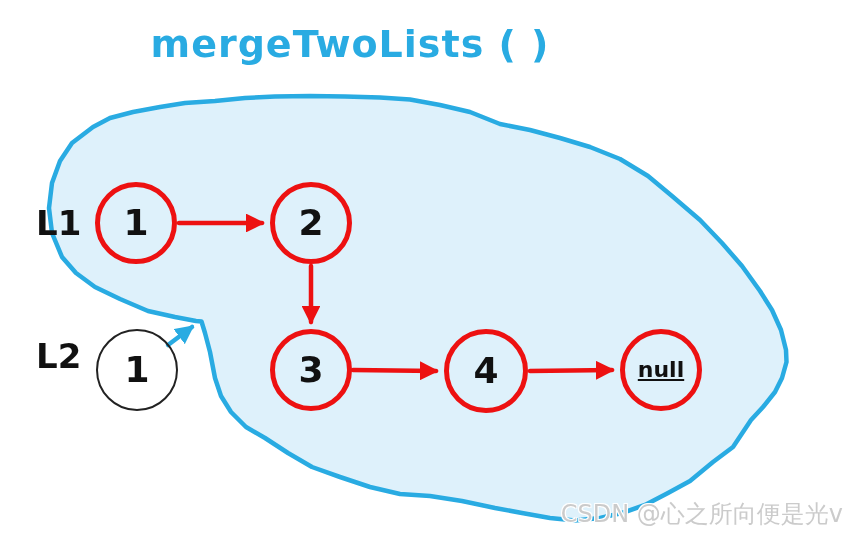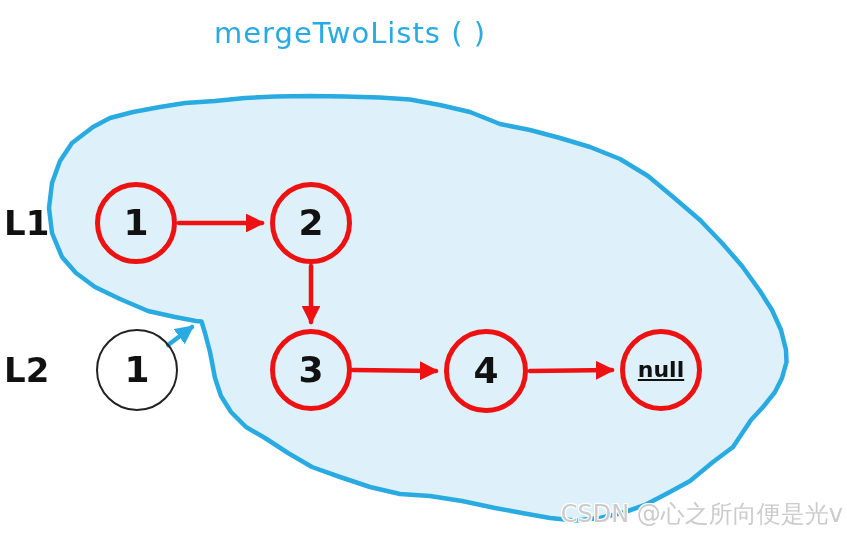--- a/index.html
+++ b/index.html
@@ -31,37 +31,38 @@
     stroke: var(--accent, #29abe2);
     stroke-width: 4.5;
     stroke-linecap: round;
   }
   .mk-red { fill: var(--red, #ed1111); }
   .mk-cyan { fill: var(--accent, #29abe2); }
   
   .title {
     position: absolute;
     left: 0;
-    top: 16px;
+    top: 22px;
     width: 700px;
     text-align: center;
-    font-size: 29px;
-    font-weight: normal;
+    font-size: 38px;
+    font-weight: bold;
     letter-spacing: 1px;
     color: var(--accent, #29abe2);
     white-space: nowrap;
   }
   .side-label {
     position: absolute;
     font-size: 34px;
     font-weight: bold;
     color: var(--ink, #111111);
+    margin-left: 32px;
   }
   .side-label.l1 { left: 4px; top: 203px; }
-  .side-label.l2 { left: 4px; top: 350px; }
+  .side-label.l2 { left: 4px; top: 336px; }
   
   .node {
     position: absolute;
     border-radius: 50%;
     display: flex;
     align-items: center;
     justify-content: center;
     box-sizing: border-box;
     color: var(--ink, #111111);
     font-weight: bold;

